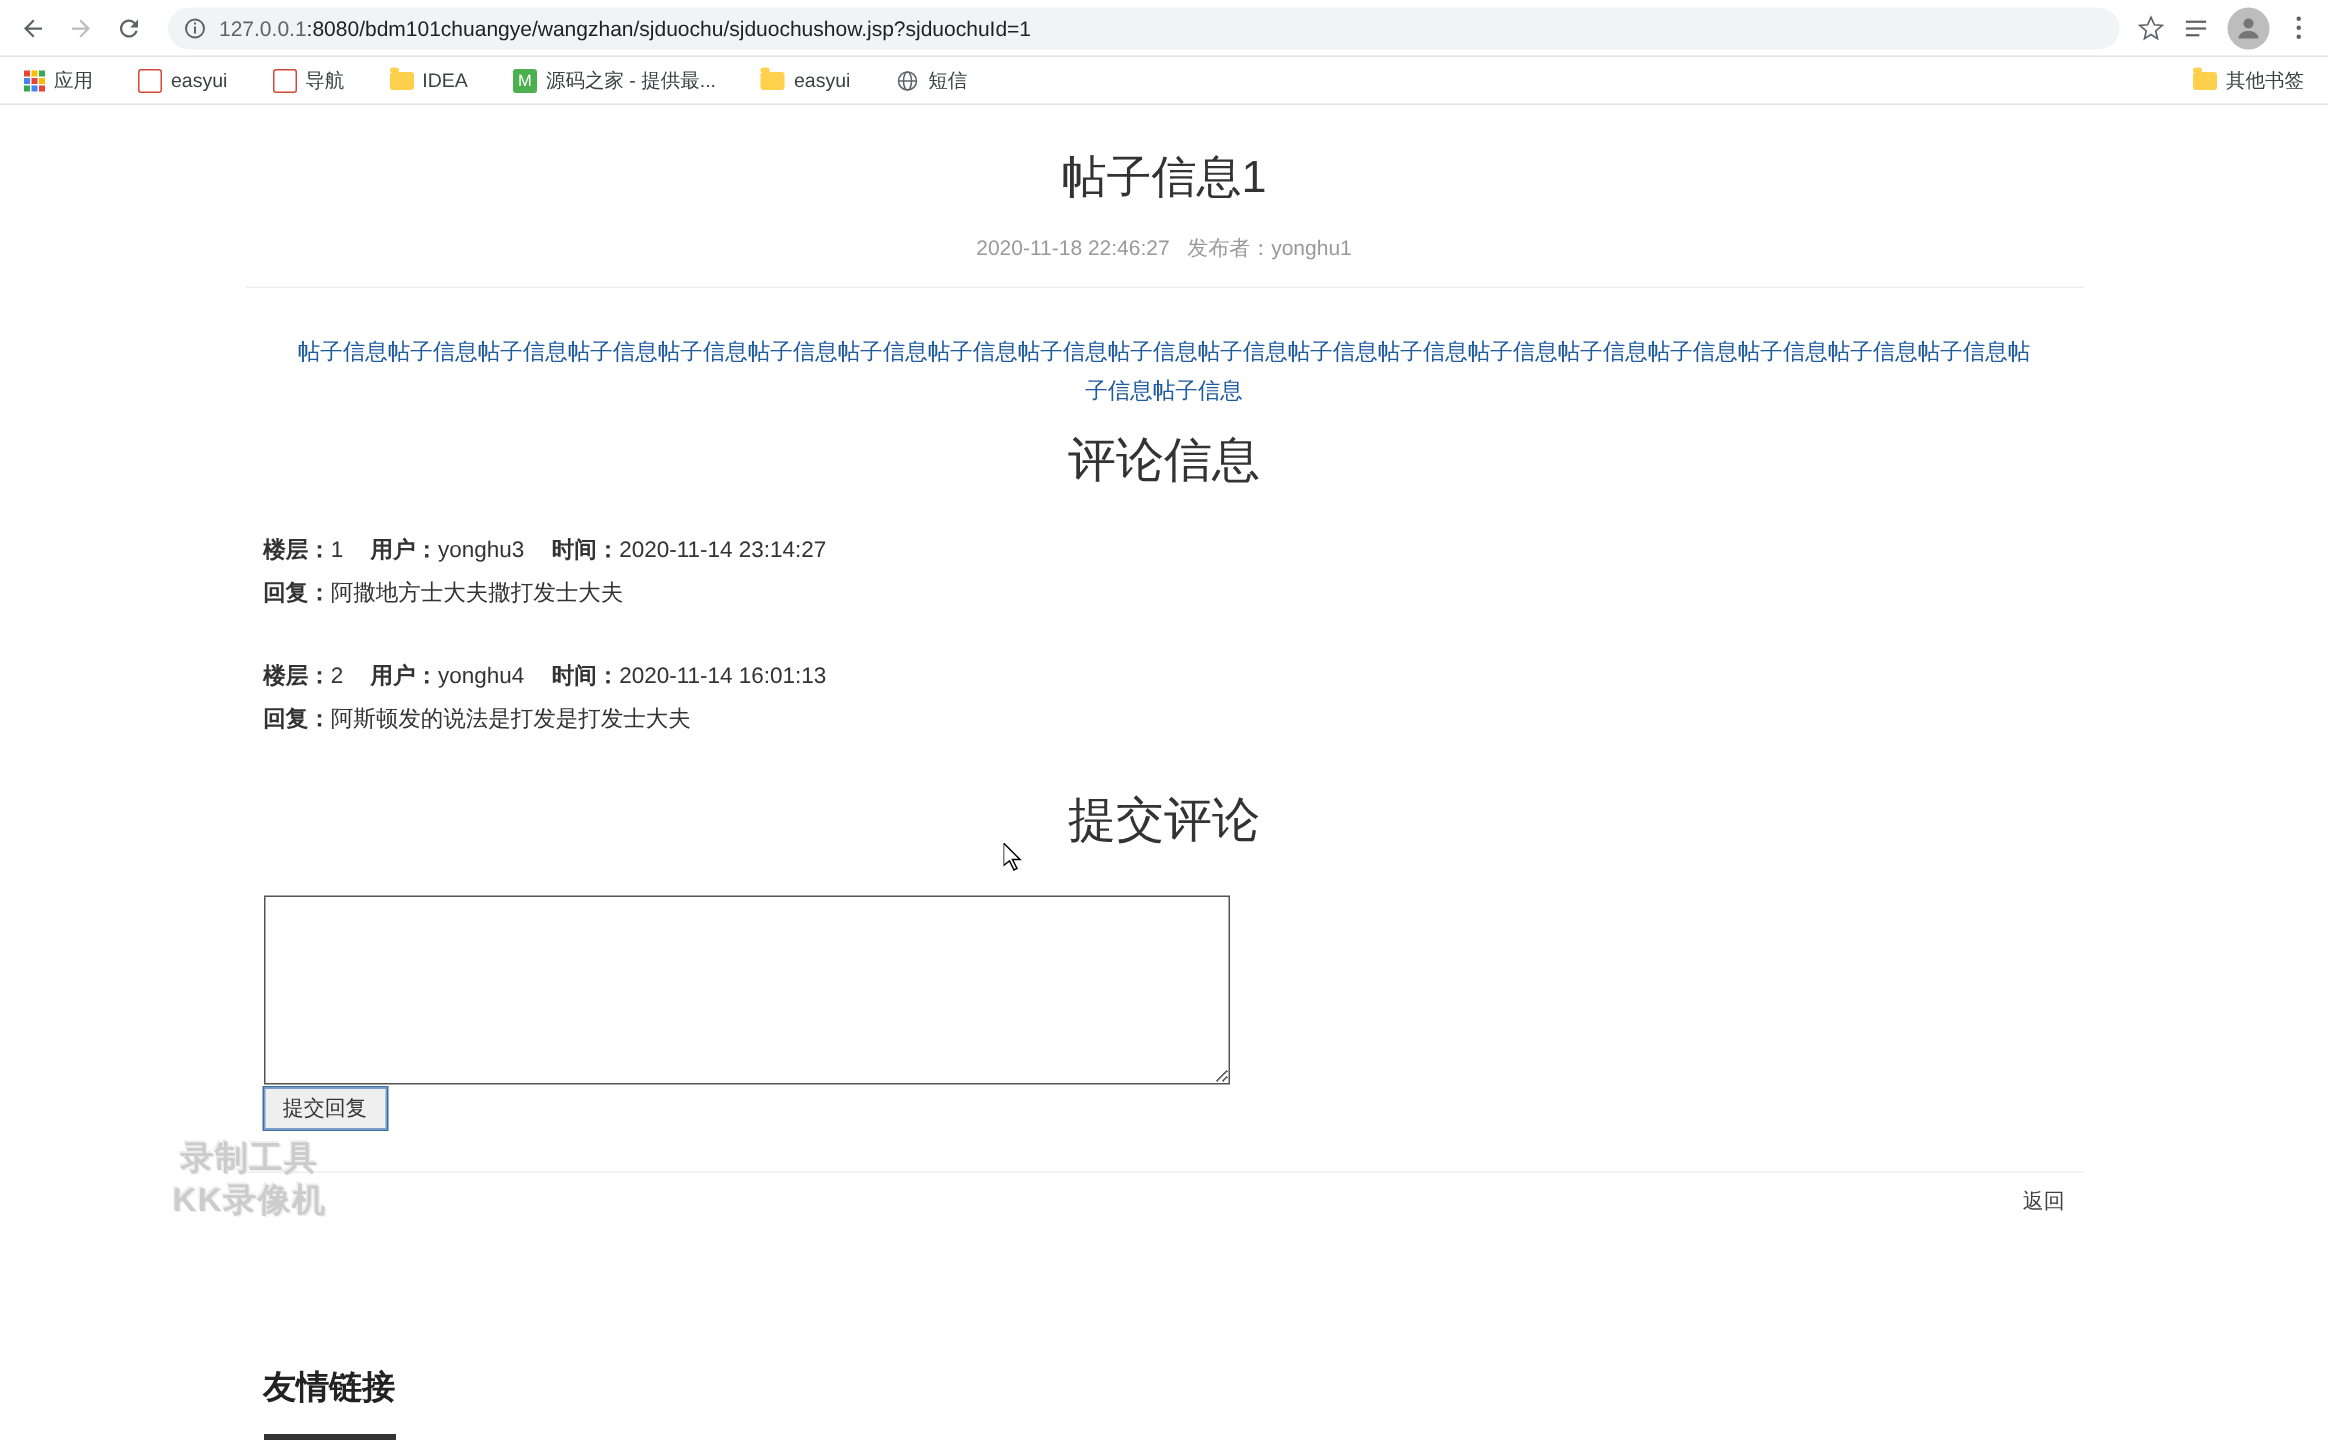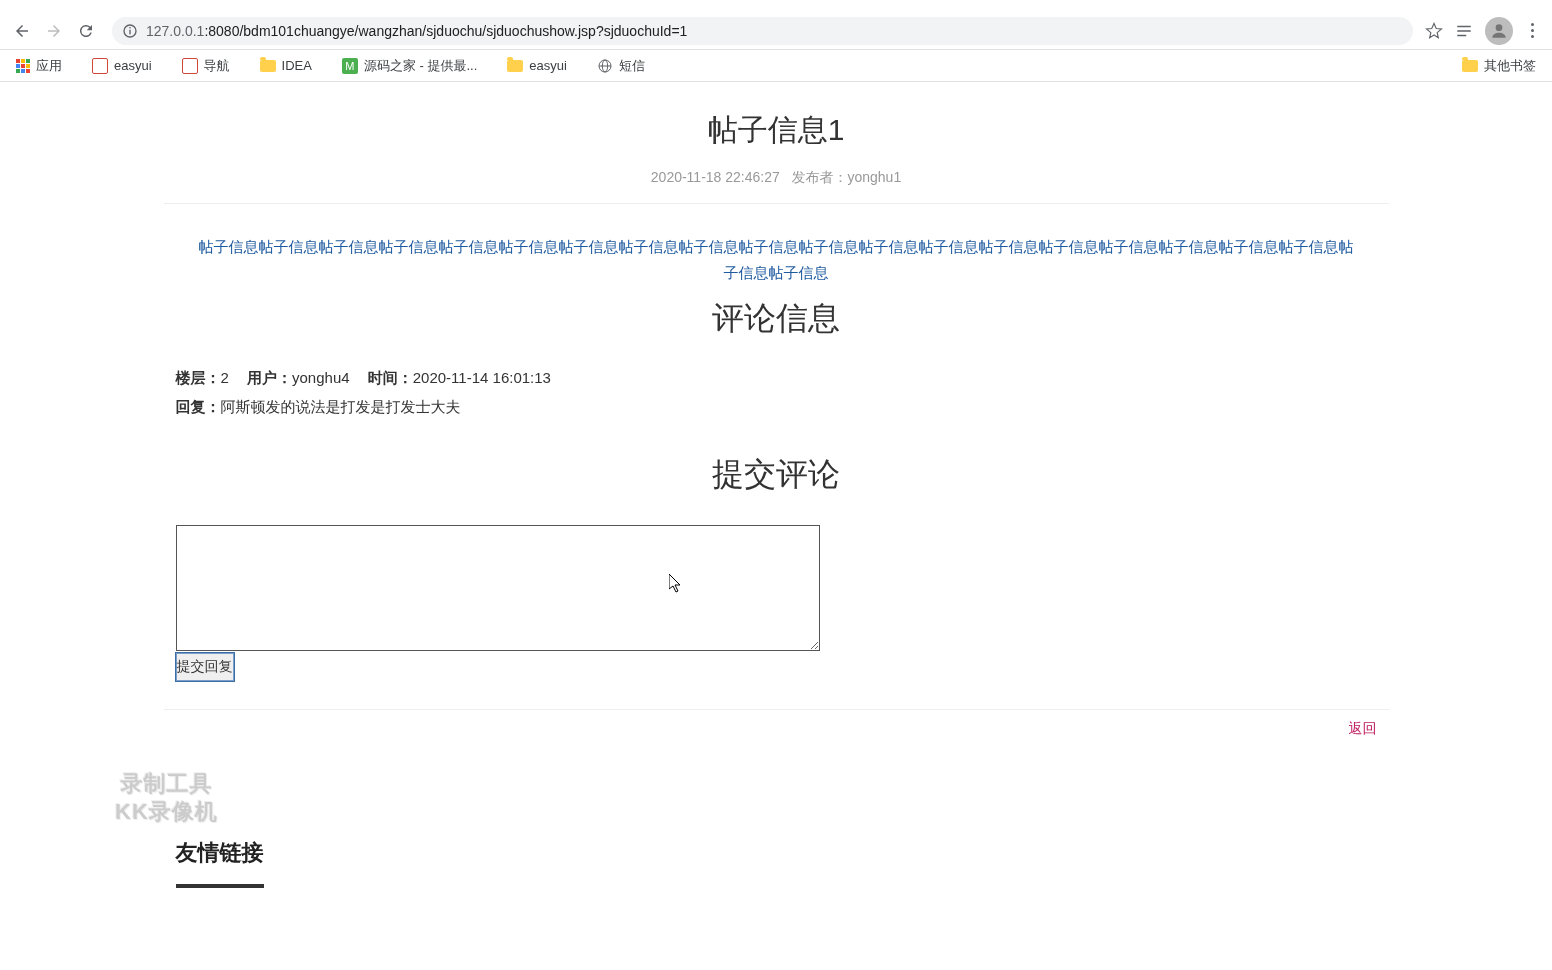--- a/index.html
+++ b/index.html
@@ -1,19 +1,19 @@
 <!DOCTYPE html>
 <html><head>
 <meta charset="utf-8">
 <style>
 * { margin: 0; padding: 0; box-sizing: border-box; }
 body { font-family: -apple-system, "Microsoft YaHei", sans-serif; background: #fff; width: 1552px; height: 970px; position: relative; overflow: hidden; }
 
 
-.browser-toolbar { height: 38px; display: flex; align-items: center; padding: 0 8px; border-bottom: 1px solid #e0e0e0; gap: 4px; margin-top: 12px; }
+.browser-toolbar { height: 38px; display: flex; align-items: center; padding: 0 8px; border-bottom: 1px solid #e0e0e0; gap: 4px; }
 .nav-btn { width: 28px; height: 28px; display: flex; align-items: center; justify-content: center; color: #5f6368; border-radius: 50%; cursor: pointer; }
 .nav-btn.disabled { color: #bdbdbd; }
 .url-bar { flex: 1; height: 28px; background: #f1f3f4; border-radius: 14px; display: flex; align-items: center; padding: 0 10px; margin: 0 8px; color: #5f6368; font-size: 14px; gap: 8px; }
 .url-text { color: #202124; font-size: 14px; }
 .url-host { color: #5f6368; }
 .toolbar-right { display: flex; align-items: center; gap: 12px; padding-right: 4px; }
 .star-icon, .ext-icon { color: #5f6368; }
 .avatar { width: 28px; height: 28px; border-radius: 50%; background: #bdbdbd; display: flex; align-items: center; justify-content: center; }
 .kebab { display: flex; flex-direction: column; gap: 3px; padding: 6px; }
 .kebab span { width: 3px; height: 3px; background: #5f6368; border-radius: 50%; }
@@ -35,23 +35,23 @@
 .post-title { text-align: center; font-size: 30px; font-weight: 400; color: #333; margin-top: 8px; margin-bottom: 18px; }
 .post-meta { text-align: center; font-size: 14px; color: #999; margin-bottom: 16px; }
 .hr { border: none; border-top: 1px solid #eee; margin: 0 0 30px 0; }
 .post-body { color: #1e5aa0; font-size: 15px; text-align: center; padding: 0 28px; margin-bottom: 12px; line-height: 1.7; }
 .section-title { text-align: center; font-size: 32px; font-weight: 400; color: #333; margin: 8px 0 28px 0; }
 .comment { padding: 0 12px; margin-bottom: 36px; font-size: 15px; color: #333; }
 .comment-meta { margin-bottom: 10px; }
 .comment-meta b, .comment-reply b { font-weight: 600; }
 .comment-gap { display: inline-block; width: 14px; }
 .comment-textarea { display:block; width: 644px; height: 126px; margin-left: 12px; border: 1px solid #555; padding: 6px; font-family: inherit; font-size: 14px; resize: both; }
-.submit-btn { margin-left: 12px; margin-top: 2px; height: 28px; padding: 0 0; background: #efefef; border: 1px solid #7a9ec7; color: #333; font-size: 14px; cursor: pointer; outline: 1px solid #3b6ea5; }
+.submit-btn { margin-left: 12px; margin-top: 2px; height: 28px; padding: 0 12px; background: #efefef; border: 1px solid #7a9ec7; color: #333; font-size: 14px; cursor: pointer; outline: 1px solid #3b6ea5; }
 .hr2 { border: none; border-top: 1px solid #eee; margin: 28px 0 10px 0; }
-.back-link { text-align: right; padding-right: 12px; font-size: 14px; color: #be185d; margin-bottom: 50px; }
+.back-link { text-align: right; padding-right: 12px; font-size: 14px; color: #404040; margin-bottom: 50px; }
 .watermark { position: absolute; left: 115px; top: 660px; color: #ccc; font-weight: 700; font-size: 22px; text-align: center; text-shadow: 1px 1px 0 #eee, -1px -1px 0 #eee; line-height: 1.25; letter-spacing: 1px; pointer-events: none; user-select: none; margin-top: 28px; }
 .footer-section { padding: 0 12px; margin-top: 100px; }
 .footer-title { font-size: 22px; font-weight: 700; color: #222; border-bottom: 4px solid #333; display: inline-block; padding-bottom: 16px; }
 
 .cursor { position: absolute; left: 669px; top: 492px; pointer-events: none; }
 
 svg { display: block; }
 </style>
 </head>
 <body>
@@ -157,20 +157,28 @@
   <div class="content">
     <h1 class="post-title">帖子信息1</h1>
     <div class="post-meta">
       <span>2020-11-18 22:46:27</span>&nbsp;&nbsp;&nbsp;<span>发布者：</span><span>yonghu1</span>
     </div>
     <hr class="hr">
     <div class="post-body">帖子信息帖子信息帖子信息帖子信息帖子信息帖子信息帖子信息帖子信息帖子信息帖子信息帖子信息帖子信息帖子信息帖子信息帖子信息帖子信息帖子信息帖子信息帖子信息帖子信息帖子信息</div>
 
     <h2 class="section-title">评论信息</h2>
 
+    <div class="comment">
+      <div class="comment-meta">
+        <b>楼层：</b><span>1</span><span class="comment-gap"></span>
+        <b>用户：</b><span>yonghu3</span><span class="comment-gap"></span>
+        <b>时间：</b><span>2020-11-14 23:14:27</span>
+      </div>
+      <div class="comment-reply"><b>回复：</b><span>阿撒地方士大夫撒打发士大夫</span></div>
+    </div>
 
     <div class="comment">
       <div class="comment-meta">
         <b>楼层：</b><span>2</span><span class="comment-gap"></span>
         <b>用户：</b><span>yonghu4</span><span class="comment-gap"></span>
         <b>时间：</b><span>2020-11-14 16:01:13</span>
       </div>
       <div class="comment-reply"><b>回复：</b><span>阿斯顿发的说法是打发是打发士大夫</span></div>
     </div>
 

